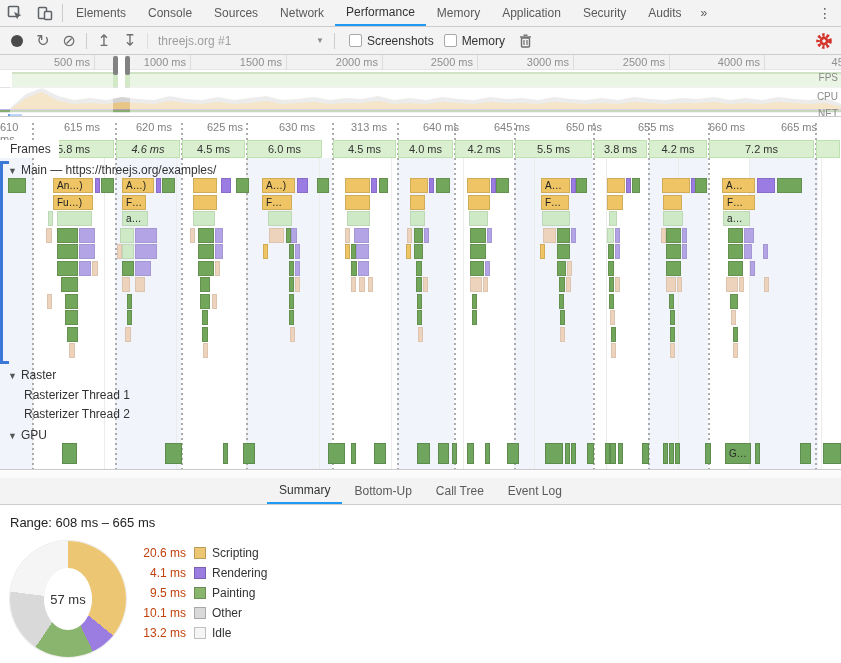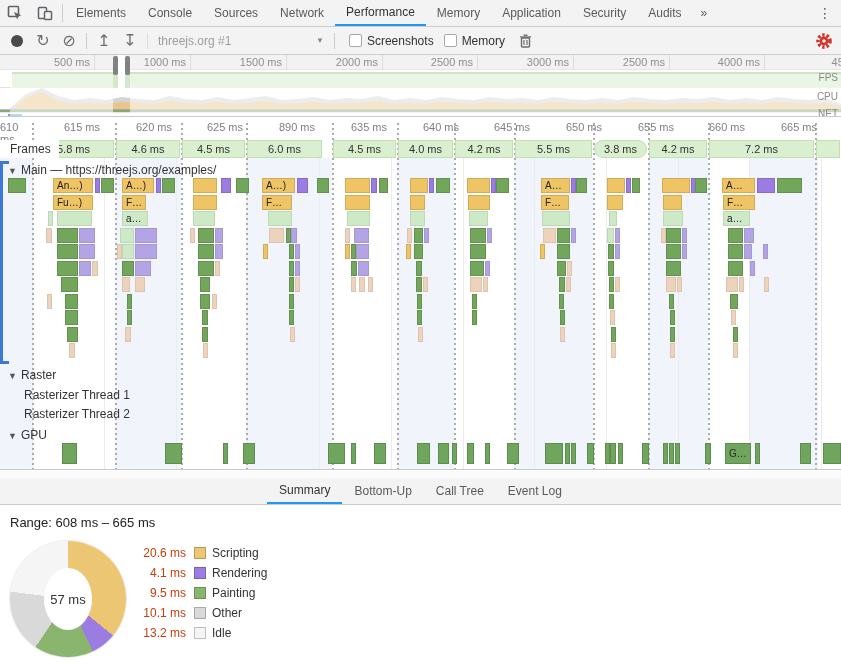--- a/index.html
+++ b/index.html
@@ -233,40 +233,40 @@
       <div class="dash" style="left: 593px;"></div>
       <div class="dash" style="left: 648px;"></div>
       <div class="dash" style="left: 708px;"></div>
       <div class="dash" style="left: 815px;"></div>
     </div>
   <div id="ruler-holder">
       <div class="ruler-label" style="right: 813px;">610 ms</div>
       <div class="ruler-label" style="right: 741px;">615 ms</div>
       <div class="ruler-label" style="right: 669px;">620 ms</div>
       <div class="ruler-label" style="right: 598px;">625 ms</div>
-      <div class="ruler-label" style="right: 526px;">890 ms</div>
-      <div class="ruler-label" style="right: 454px;">635 ms</div>
+      <div class="ruler-label" style="right: 526px;">630 ms</div>
+      <div class="ruler-label" style="right: 454px;">313 ms</div>
       <div class="ruler-label" style="right: 382px;">640 ms</div>
       <div class="ruler-label" style="right: 311px;">645 ms</div>
       <div class="ruler-label" style="right: 239px;">650 ms</div>
       <div class="ruler-label" style="right: 167px;">655 ms</div>
       <div class="ruler-label" style="right: 96px;">660 ms</div>
       <div class="ruler-label" style="right: 24px;">665 ms</div>
     </div>
   <div id="frames-holder">
       <div class="frame-cell" style="left: 1px; width: 30px;"></div>
       <div class="frame-cell" style="left: 33px; width: 81px;">5.8 ms</div>
-      <div class="frame-cell" style="left: 116px; width: 64px;">4.6 ms</div>
+      <div class="frame-cell" style="left: 116px; width: 64px; font-style: italic;">4.6 ms</div>
       <div class="frame-cell" style="left: 182px; width: 63px;">4.5 ms</div>
       <div class="frame-cell" style="left: 247px; width: 75px;">6.0 ms</div>
       <div class="frame-cell" style="left: 333px; width: 63px;">4.5 ms</div>
       <div class="frame-cell" style="left: 398px; width: 55px;">4.0 ms</div>
       <div class="frame-cell" style="left: 455px; width: 58px;">4.2 ms</div>
       <div class="frame-cell" style="left: 515px; width: 77px;">5.5 ms</div>
-      <div class="frame-cell" style="left: 594px; width: 53px; border-radius: 9px;">3.8 ms</div>
+      <div class="frame-cell" style="left: 594px; width: 53px;">3.8 ms</div>
       <div class="frame-cell" style="left: 649px; width: 58px;">4.2 ms</div>
       <div class="frame-cell" style="left: 709px; width: 105px;">7.2 ms</div>
       <div class="frame-cell" style="left: 816px; width: 24px;"></div>
     </div>
   <div id="frames-label">Frames</div>
 
   <div class="trk-head" style="left:8px;top:46px;">
     <span class="tri">▼</span><span>Main — https://threejs.org/examples/</span>
   </div>
   <div id="bracket"></div>

